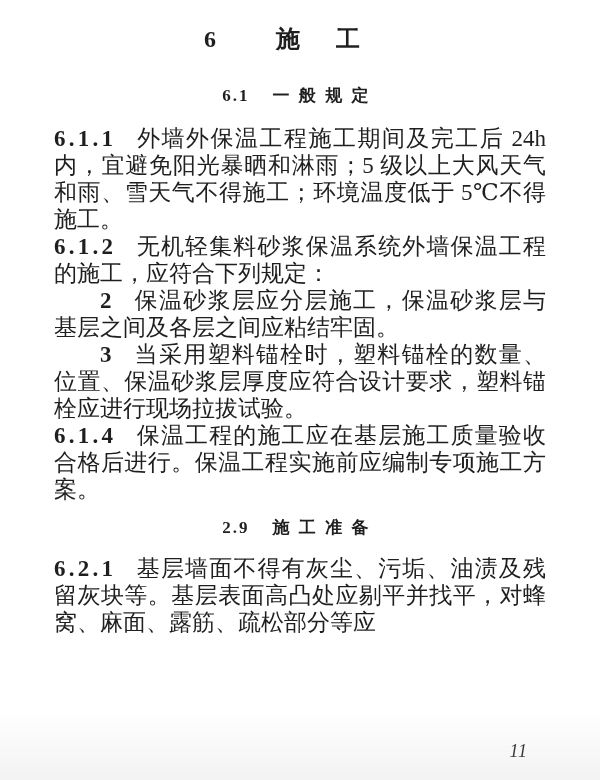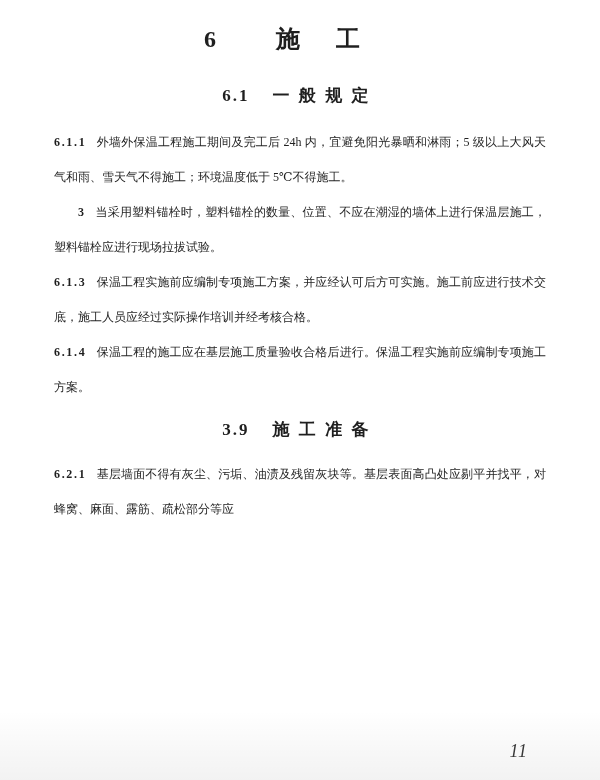--- a/index.html
+++ b/index.html
@@ -44,21 +44,21 @@
     font-weight: bold;
     line-height: 24px;
     white-space: nowrap;
   }
   .section-heading .hnum { letter-spacing: 0.12em; margin-right: 0.8em; }
   .section-heading .htitle { letter-spacing: 0.55em; padding-left: 0.55em; }
 
   #heading-6-1 { margin-bottom: 17px; }
   #heading-6-2 { margin-top: 13px; margin-bottom: 15px; }
 
-  .body-text { font-size: 12px; line-height: 35px; }
+  .body-text { font-size: 23px; line-height: 27px; }
 
   p.clause, p.sub-item {
     text-align: justify;
     text-justify: inter-ideograph;
   }
   p.clause .cnum {
     font-weight: bold;
     letter-spacing: 0.14em;
     margin-right: 0.85em;
   }
@@ -90,42 +90,45 @@
   <h2 class="section-heading" id="heading-6-1">
     <span class="hnum">6.1</span><span class="htitle">一般规定</span>
   </h2>
 
   <div class="body-text">
 
     <p class="clause">
       <span class="cnum">6.1.1</span><span>外墙外保温工程施工期间及完工后 24h 内，宜避免阳光暴晒和淋雨；5 级以上大风天气和雨、雪天气不得施工；环境温度低于 5℃不得施工。</span>
     </p>
 
-
+    <p class="clause">
+      <span class="cnum">6.1.2</span><span>无机轻集料砂浆保温系统外墙保温工程的施工，应符合下列规定：</span>
+    </p>
 
 
     <p class="sub-item">
-      <span class="inum">3</span><span>当采用塑料锚栓时，塑料锚栓的数量、位置、不应在潮湿的墙体上进行保温层施工，塑料锚栓应进行现场拉拔试验。</span>
+      <span class="inum">2</span><span>保温砂浆层应分层施工，保温砂浆层与基层之间及各层之间应粘结牢固。</span>
     </p>
 
-    <p class="clause">
-      <span class="cnum">6.1.3</span><span>保温工程实施前应编制专项施工方案，并应经认可后方可实施。施工前应进行技术交底，施工人员应经过实际操作培训并经考核合格。</span>
+    <p class="sub-item">
+      <span class="inum">3</span><span>当采用塑料锚栓时，塑料锚栓的数量、位置、保温砂浆层厚度应符合设计要求，塑料锚栓应进行现场拉拔试验。</span>
     </p>
+
 
     <p class="clause">
       <span class="cnum">6.1.4</span><span>保温工程的施工应在基层施工质量验收合格后进行。保温工程实施前应编制专项施工方案。</span>
     </p>
 
 
 
 
   </div>
 
   <h2 class="section-heading" id="heading-6-2">
-    <span class="hnum">3.9</span><span class="htitle">施工准备</span>
+    <span class="hnum">2.9</span><span class="htitle">施工准备</span>
   </h2>
 
   <div class="body-text">
     <p class="clause">
       <span class="cnum">6.2.1</span><span>基层墙面不得有灰尘、污垢、油渍及残留灰块等。基层表面高凸处应剔平并找平，对蜂窝、麻面、露筋、疏松部分等应</span>
     </p>
   </div>
 
   <div class="page-number">11</div>
 

